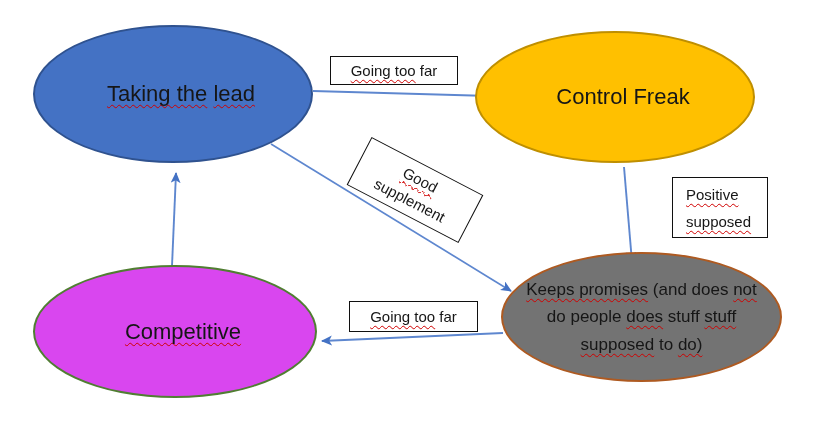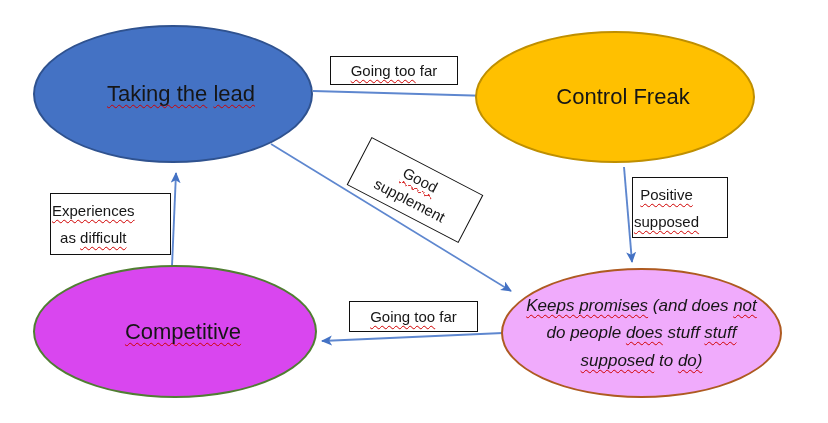--- a/index.html
+++ b/index.html
@@ -14,21 +14,21 @@
     text-align:center;box-sizing:border-box;border:2.5px solid transparent;
   }
   .node-label{display:block;color:#161616;}
   .title-label{font-size:22px;letter-spacing:0px;margin-left:16px;}
   .small-label{font-size:17px;line-height:1.62;width:272px;}
   .label-box{
     position:absolute;background:#ffffff;border:1.6px solid #101010;box-sizing:border-box;
     display:flex;align-items:center;font-size:15px;color:#161616;
   }
   .center-text{justify-content:center;text-align:center;}
-  .left-text{padding-left:1px;text-align:center;line-height:1.8;}
+  .left-text{padding-left:13px;text-align:left;line-height:1.8;margin-left:40px;}
   .rot-box{transform:rotate(27.5deg);line-height:1.55;}
   .sq{
     text-decoration-line:underline;text-decoration-style:wavy;
     text-decoration-color:#d00000;text-decoration-thickness:1px;
     text-underline-offset:3px;text-decoration-skip-ink:none;
   }
 </style>
 </head>
 <body>
 
@@ -52,37 +52,34 @@
   </div>
 
   <div class="node" style="left: 475px; top: 31px; width: 280px; height: 132px; background-color: rgb(255, 192, 0); border-color: rgb(191, 143, 0);">
     <span class="node-label title-label"><span>Control Freak</span></span>
   </div>
 
   <div class="node" style="left: 33px; top: 265px; width: 284px; height: 133px; background-color: #d946ef; border-color: rgb(80, 126, 50);">
     <span class="node-label title-label"><span class="sq">Competitive</span></span>
   </div>
 
-  <div class="node" style="left: 501px; top: 268px; width: 281px; height: 130px; background-color: #f0abfc; border-color: rgb(174, 90, 33); font-style: italic;">
+  <div class="node" style="left: 501px; top: 252px; width: 281px; height: 130px; background-color: #737373; border-color: rgb(174, 90, 33);">
     <span class="node-label small-label"><span class="sq">Keeps promises</span><span> (and does </span><span class="sq">not</span><br><span>do people </span><span class="sq">does</span><span> stuff </span><span class="sq">stuff</span><br><span class="sq">supposed</span><span> to </span><span class="sq">do)</span></span>
   </div>
 
   <div class="label-box center-text" style="left:330px;top:56px;width:128px;height:29px;">
     <span><span class="sq">Going too</span><span> far</span></span>
   </div>
 
   <div class="label-box center-text rot-box" style="left:352px;top:163px;width:126px;height:54px;">
     <span><span class="sq">Good</span><br><span>supplement</span></span>
   </div>
 
   <div class="label-box left-text" style="left:632px;top:177px;width:96px;height:61px;">
     <span><span class="sq">Positive</span><br><span class="sq">supposed</span></span>
   </div>
 
   <div class="label-box center-text" style="left:349px;top:301px;width:129px;height:31px;">
     <span><span class="sq">Going too</span><span> far</span></span>
   </div>
 
-  <div class="label-box left-text" style="left:50px;top:193px;width:121px;height:62px;">
-    <span><span class="sq">Experiences</span><br><span>as </span><span class="sq">difficult</span></span>
-  </div>
 
 </div>
 
 </body></html>

